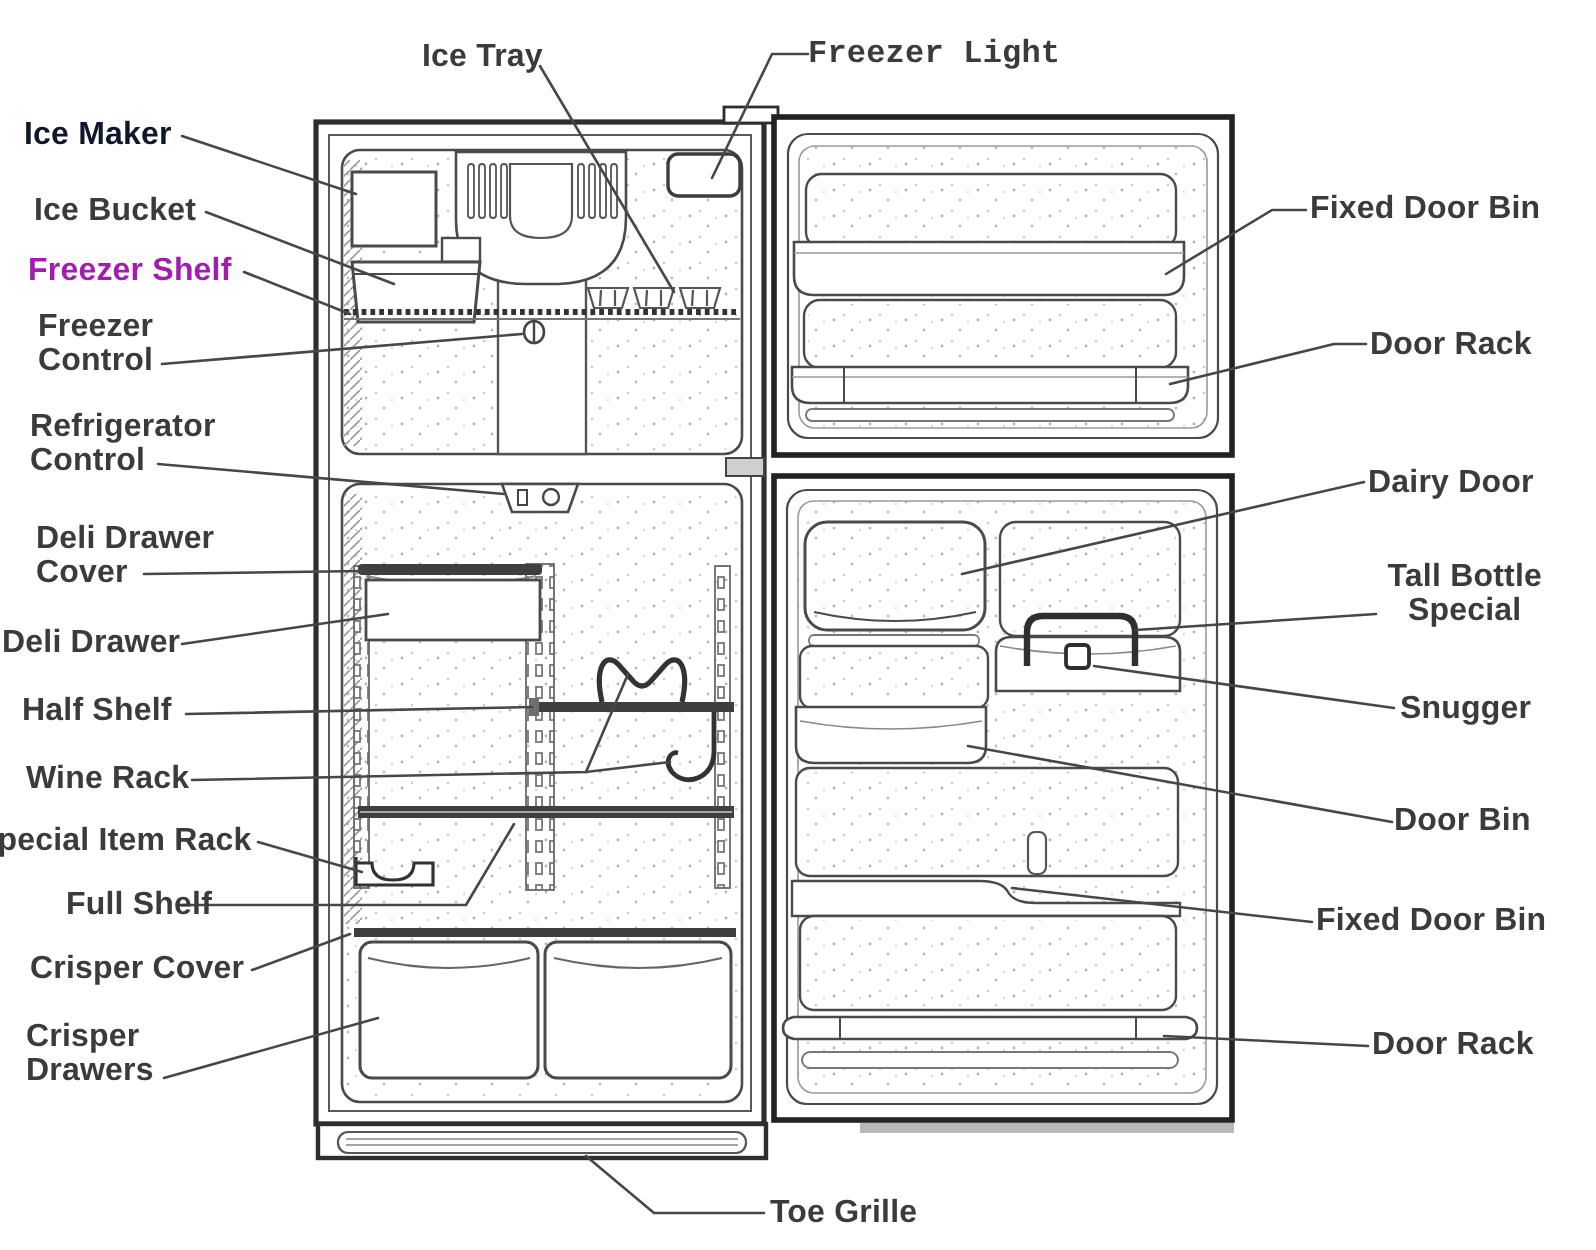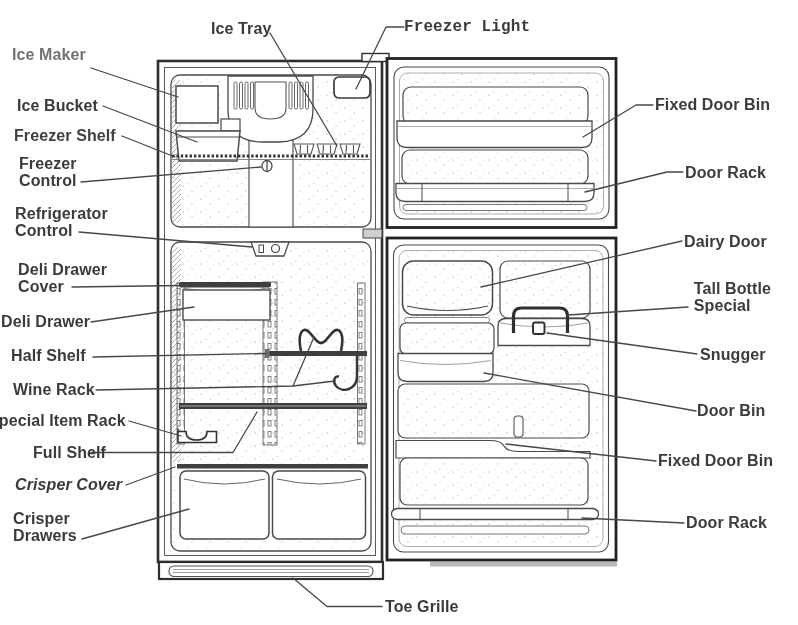--- a/index.html
+++ b/index.html
@@ -5,21 +5,21 @@
   html,body{margin:0;padding:0;background:#ffffff;}
   .page{
     position:relative;width:798px;height:625px;background:#ffffff;
     overflow:hidden;font-family:"Liberation Sans",sans-serif;
   }
   .art{position:absolute;left:0;top:0;}
   .lbl{
     position:absolute;font-weight:bold;font-size:16px;line-height:17px;
     color:#3b3b3b;white-space:nowrap;letter-spacing:0.1px;
   }
-  .lbl.right{text-align:left;}
+  .lbl.right{text-align:center;}
 </style>
 </head>
 <body>
 
 <div class="page">
 
   <svg class="art" width="798" height="625" viewBox="0 0 798 625">
     <defs>
       <pattern id="sp" width="18" height="13" patternUnits="userSpaceOnUse">
         <circle cx="3" cy="4" r="0.7" fill="#b3b3b3"></circle>
@@ -220,27 +220,27 @@
     </g>
   </svg>
 
   <div id="labels">
       <div class="lbl" style="left: 211px; top: 20px; color: rgb(59, 59, 59);">
         <div>Ice Tray</div>
       </div>
       <div class="lbl" style="left: 404px; top: 19px; color: rgb(59, 59, 59); font-family: Liberation Mono, monospace;">
         <div>Freezer Light</div>
       </div>
-      <div class="lbl" style="left: 12px; top: 46px; color: #737373;">
+      <div class="lbl" style="left: 12px; top: 59px; color: #0f172a;">
         <div>Ice Maker</div>
       </div>
       <div class="lbl" style="left: 17px; top: 97px; color: rgb(59, 59, 59);">
         <div>Ice Bucket</div>
       </div>
-      <div class="lbl" style="left: 14px; top: 127px; color: #404040;">
+      <div class="lbl" style="left: 14px; top: 127px; color: #a21caf;">
         <div>Freezer Shelf</div>
       </div>
       <div class="lbl" style="left: 19px; top: 155px; color: rgb(59, 59, 59);">
         <div>Freezer</div>
         <div>Control</div>
       </div>
       <div class="lbl" style="left: 15px; top: 205px; color: rgb(59, 59, 59);">
         <div>Refrigerator</div>
         <div>Control</div>
       </div>
@@ -256,21 +256,21 @@
       </div>
       <div class="lbl" style="left: 13px; top: 381px; color: rgb(59, 59, 59);">
         <div>Wine Rack</div>
       </div>
       <div class="lbl" style="left: -12px; top: 412px; color: rgb(59, 59, 59);">
         <div>Special Item Rack</div>
       </div>
       <div class="lbl" style="left: 33px; top: 444px; color: rgb(59, 59, 59);">
         <div>Full Shelf</div>
       </div>
-      <div class="lbl" style="left: 15px; top: 476px; color: rgb(59, 59, 59); font-style: italic;">
+      <div class="lbl" style="left: 15px; top: 476px; color: rgb(59, 59, 59);">
         <div>Crisper Cover</div>
       </div>
       <div class="lbl" style="left: 13px; top: 510px; color: rgb(59, 59, 59);">
         <div>Crisper</div>
         <div>Drawers</div>
       </div>
       <div class="lbl" style="left: 385px; top: 598px; color: rgb(59, 59, 59);">
         <div>Toe Grille</div>
       </div>
       <div class="lbl" style="left: 655px; top: 96px; color: rgb(59, 59, 59);">

